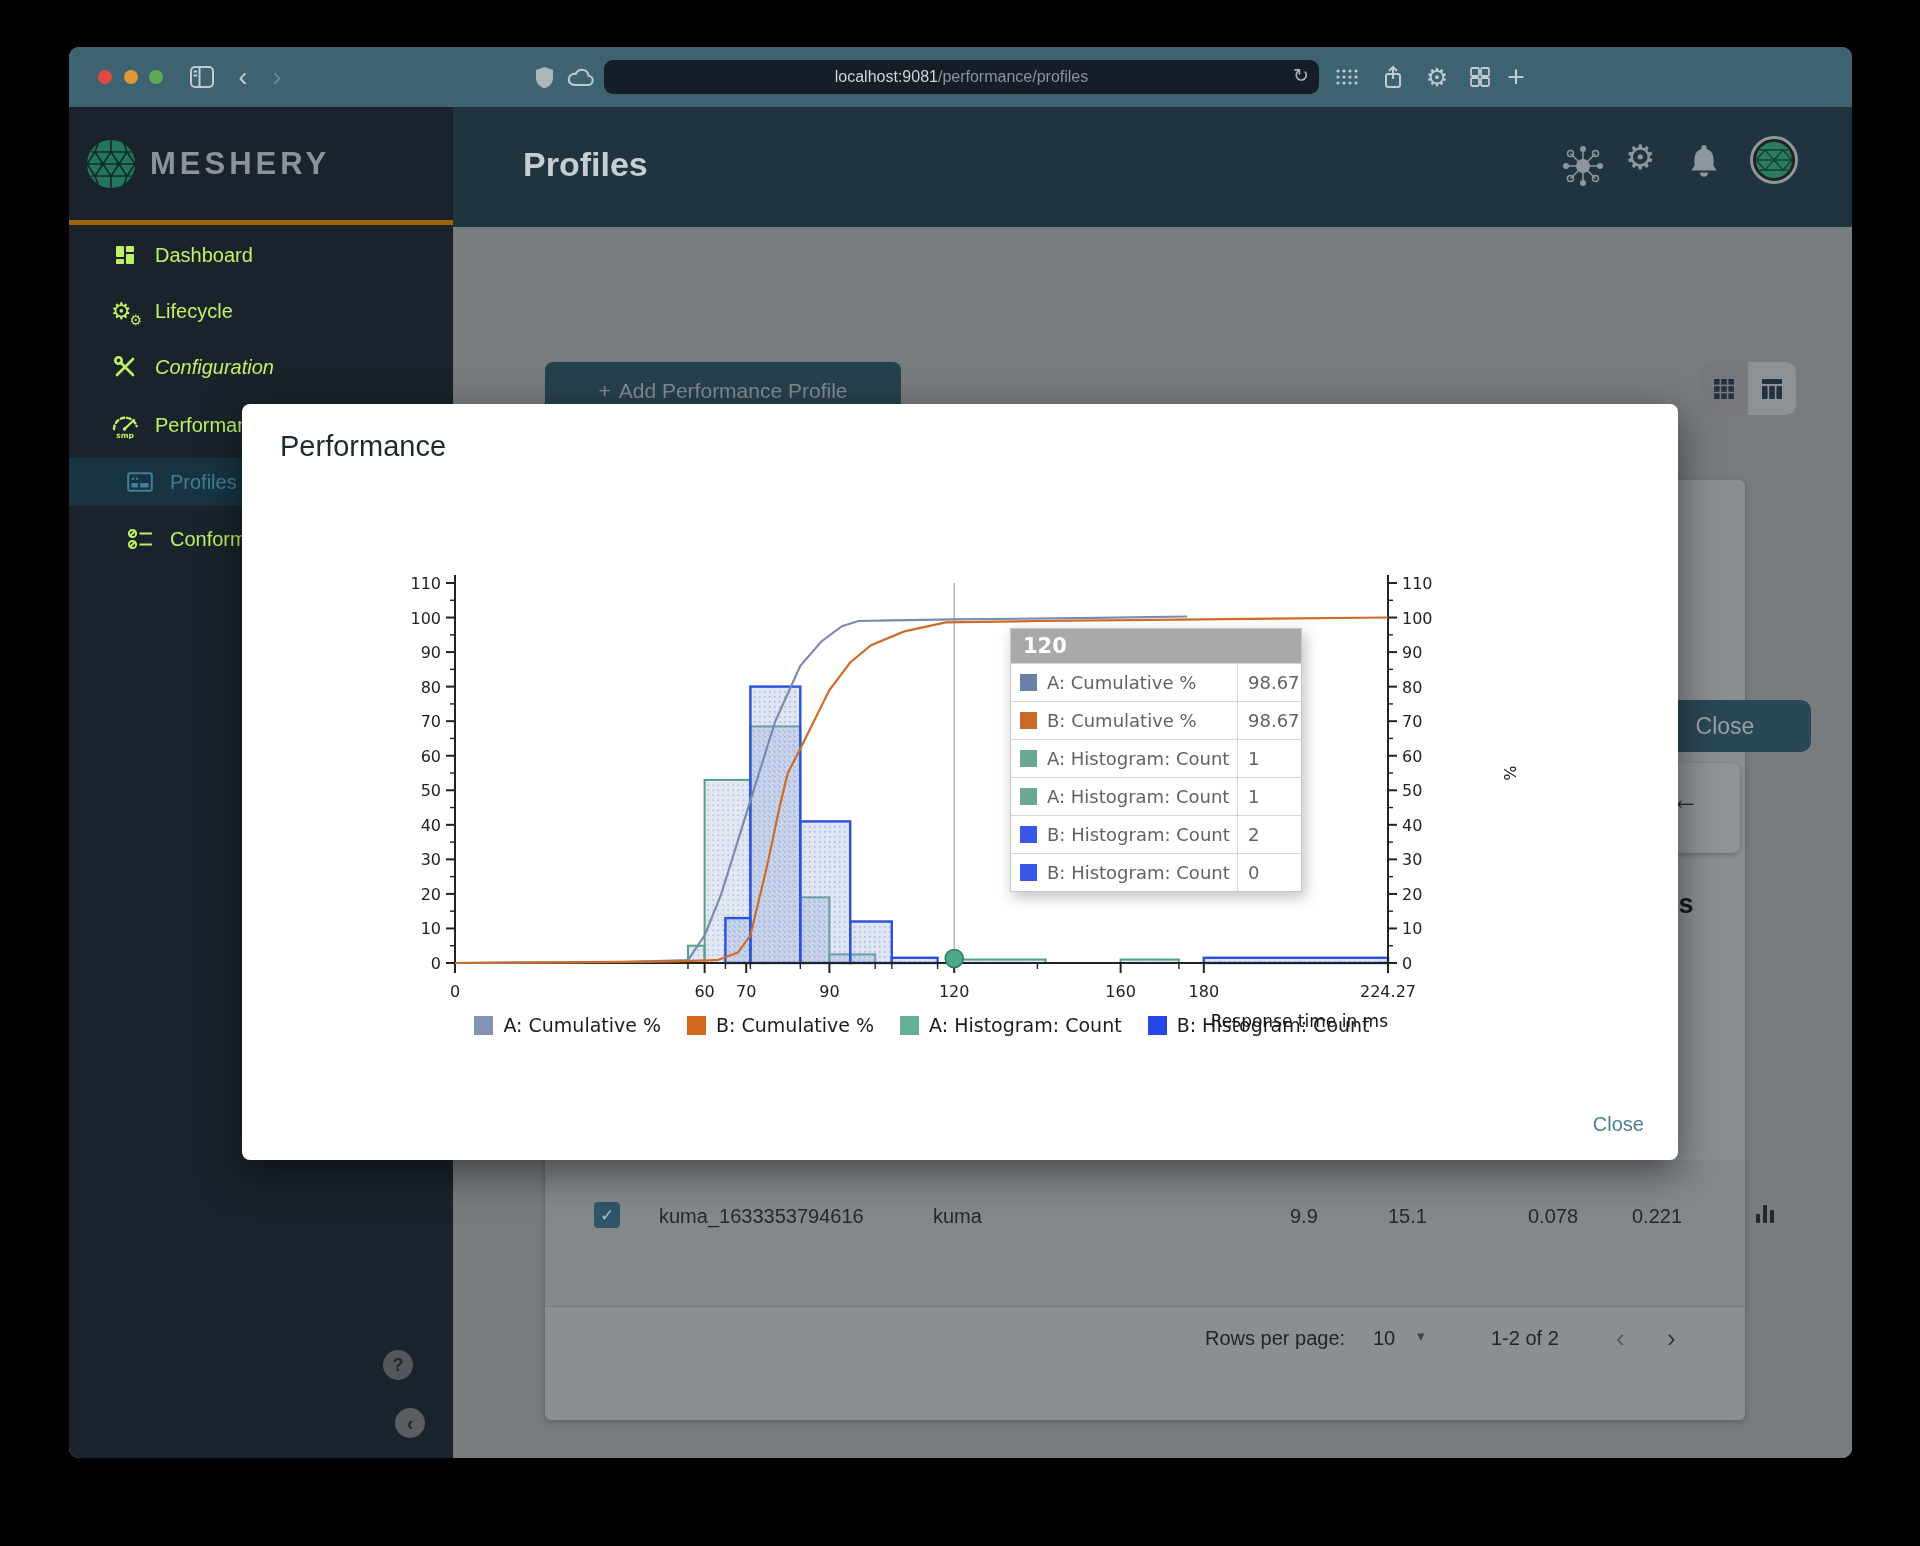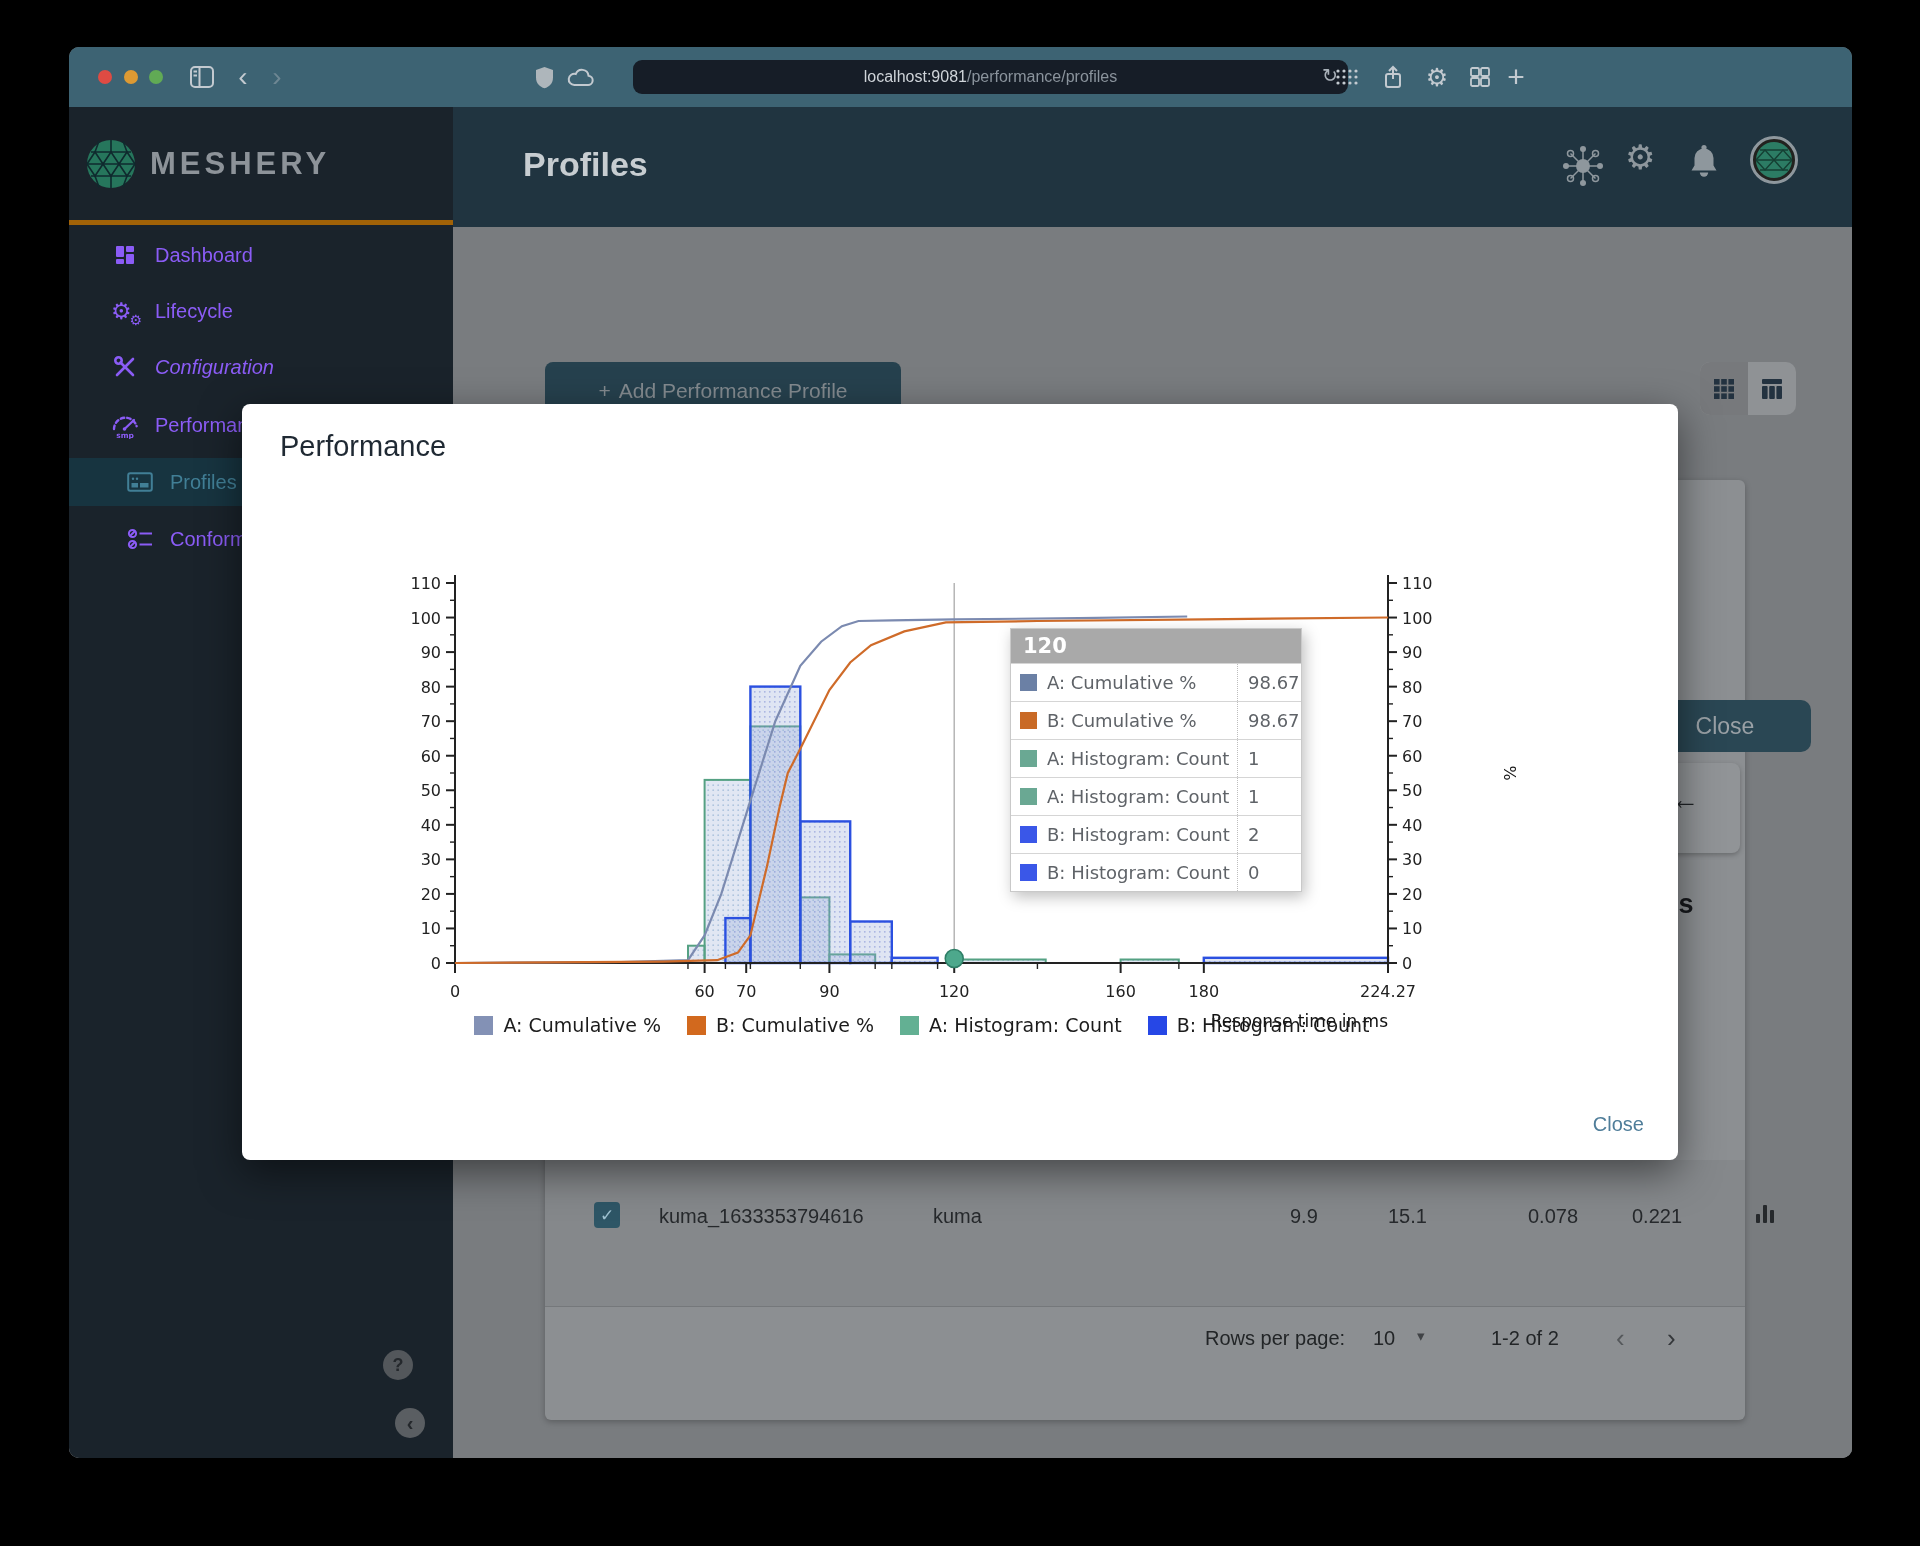--- a/index.html
+++ b/index.html
@@ -3,33 +3,33 @@
 <meta charset="utf-8">
 <style>
   * { margin:0; padding:0; box-sizing:border-box; }
   html,body { width:1920px; height:1546px; background:#000; font-family:"Liberation Sans", sans-serif; overflow:hidden; }
   .window { position:absolute; left:69px; top:47px; width:1783px; height:1411px; border-radius:10px; overflow:hidden; background:#7a7d80; }
 
   
   .toolbar { position:absolute; left:0; top:0; width:100%; height:60px; background:#3d6373; }
   .tl { position:absolute; top:23px; width:14px; height:14px; border-radius:50%; }
   .ticon { position:absolute; top:0; height:60px; display:flex; align-items:center; justify-content:center; color:#c3cad0; }
-  .urlbar { position:absolute; left:535px; top:13px; width:715px; height:34px; background:#161d27; border-radius:9px; display:flex; align-items:center; justify-content:center; color:#cfd4d9; font-size:16px;margin-left:29px; }
+  .urlbar { position:absolute; left:535px; top:13px; width:715px; height:34px; background:#161d27; border-radius:9px; display:flex; align-items:center; justify-content:center; color:#cfd4d9; font-size:16px; }
   .urlbar .path { color:#8a939c; }
   .url-reload { position:absolute; right:10px; top:4px; font-size:19px; color:#aab2ba; }
 
   
   .app { position:absolute; left:0; top:60px; width:1783px; height:1351px; background:#7a7d80; }
 
   
   .sidebar { position:absolute; left:0; top:0; width:384px; height:1351px; background:#1a232b; }
   .brandrow { position:absolute; left:0; top:0; width:100%; height:118px; border-bottom:5px solid #a16207; display:flex; align-items:center; }
   .brand-text { color:#8d9399; font-size:31px; font-weight:bold; letter-spacing:4px; margin-left:14px; }
   .nav { position:absolute; left:0; top:122px; width:100%; }
-  .nav-item { position:absolute; left:0; width:100%; height:48px; display:flex; align-items:center; color:#8b5cf6; font-size:20px; cursor:pointer; }
+  .nav-item { position:absolute; left:0; width:100%; height:48px; display:flex; align-items:center; color:#bef264; font-size:20px; cursor:pointer; }
   .nav-item .nicon { display:inline-flex; width:32px; justify-content:center; margin-left:40px; margin-right:14px; }
   .nav-item.sub .nicon { margin-left:55px; }
   .nav-item.active { background:#173440; color:#417f96; }
   .side-circle { position:absolute; width:30px; height:30px; border-radius:50%; background:#53575b; color:#24282c; display:flex; align-items:center; justify-content:center; font-weight:bold; }
 
   
   .main { position:absolute; left:384px; top:0; width:1399px; height:1351px; background:#797c7f; }
   .apphdr { position:absolute; left:0; top:0; width:100%; height:120px; background:#203440; }
   .apphdr-title { position:absolute; left:70px; top:38px; font-size:34px; font-weight:bold; color:#c7cdd1; }
   .hicon { position:absolute; top:37px; color:#8e979d; }

